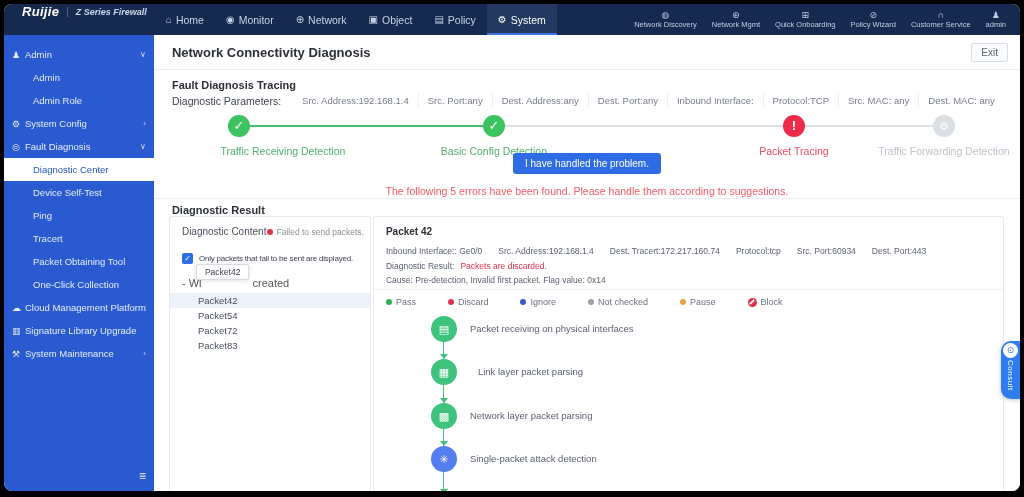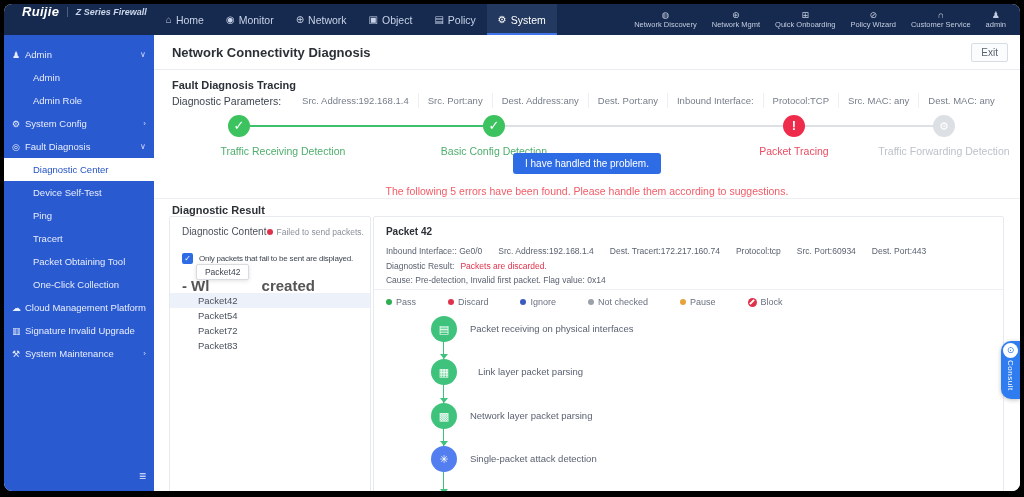--- a/index.html
+++ b/index.html
@@ -65,21 +65,21 @@
   #rightPanel{left:219px;right:16px;}
   .dc-head{position:absolute;top:9px;left:12px;right:6px;display:flex;align-items:center;justify-content:space-between;}
   .dc-title{font-size:10px;color:#4a505c;}
   .dc-fail{display:flex;align-items:center;gap:4px;font-size:8.5px;color:#8a8f99;white-space:nowrap;}
   .dot{width:6px;height:6px;border-radius:50%;display:inline-block;flex:0 0 6px;}
   .dot.red{background:#e0314b;}
   .dc-check{position:absolute;top:36px;left:12px;display:flex;align-items:center;gap:6px;white-space:nowrap;
             font-size:8px;letter-spacing:-0.2px;color:#3e4450;}
   .checkbox{width:11px;height:11px;background:#2e6ce6;border-radius:2px;color:#fff;font-size:8px;line-height:11px;
             text-align:center;flex:0 0 11px;cursor:pointer;}
-  .tree-parent{position:absolute;top:60px;left:12px;font-size:15px;color:#555;cursor:pointer;font-weight:bold;}
+  .tree-parent{position:absolute;top:60px;left:12px;font-size:11px;color:#555;cursor:pointer;}
   .tp-suffix{margin-left:48px;}
   .tooltip{position:absolute;top:47px;left:26px;background:#fff;border:1px solid #d8dbe0;border-radius:2px;
            box-shadow:0 1px 4px rgba(0,0,0,.12);font-size:8.5px;color:#3e4450;padding:2px 8px;z-index:3;}
   .pkt-list{position:absolute;top:76px;left:0;right:0;}
   .pkt-row{height:15px;line-height:15px;padding-left:28px;font-size:9.5px;color:#4a505c;cursor:pointer;}
   .pkt-row.sel{background:#edf1fa;}
   
   .rp-title{position:absolute;top:9px;left:12px;font-size:10px;font-weight:bold;color:#2b2f36;}
   .rp-fields{position:absolute;top:29px;left:12px;right:8px;display:flex;gap:16px;font-size:8.5px;color:#5a6170;
              white-space:nowrap;overflow:hidden;}
@@ -217,21 +217,21 @@
           </div>
       <div class="sb-row sb-sub">
             <span class="sl">One-Click Collection</span>
           </div>
       <div class="sb-row">
             <span class="si">☁</span>
             <span class="sl">Cloud Management Platform</span>
           </div>
       <div class="sb-row">
             <span class="si">▥</span>
-            <span class="sl">Signature Invalid Upgrade</span>
+            <span class="sl">Signature Library Upgrade</span>
           </div>
       <div class="sb-row">
             <span class="si">⚒</span>
             <span class="sl">System Maintenance</span>
             <span class="sc">›</span>
           </div>
       <span class="sb-collapse">≡</span>
     </div>
 
     <div class="main">

